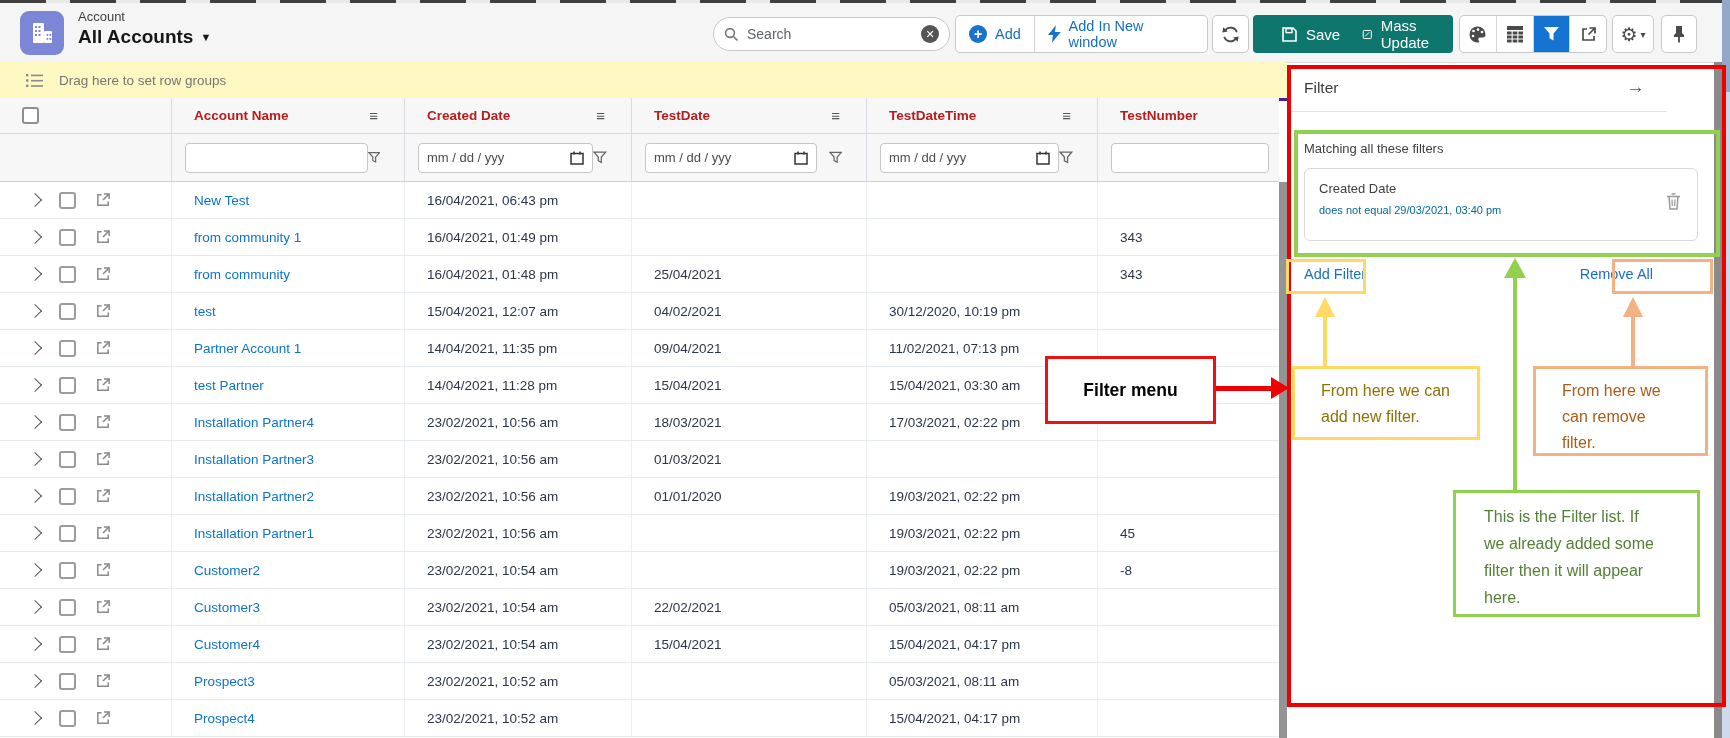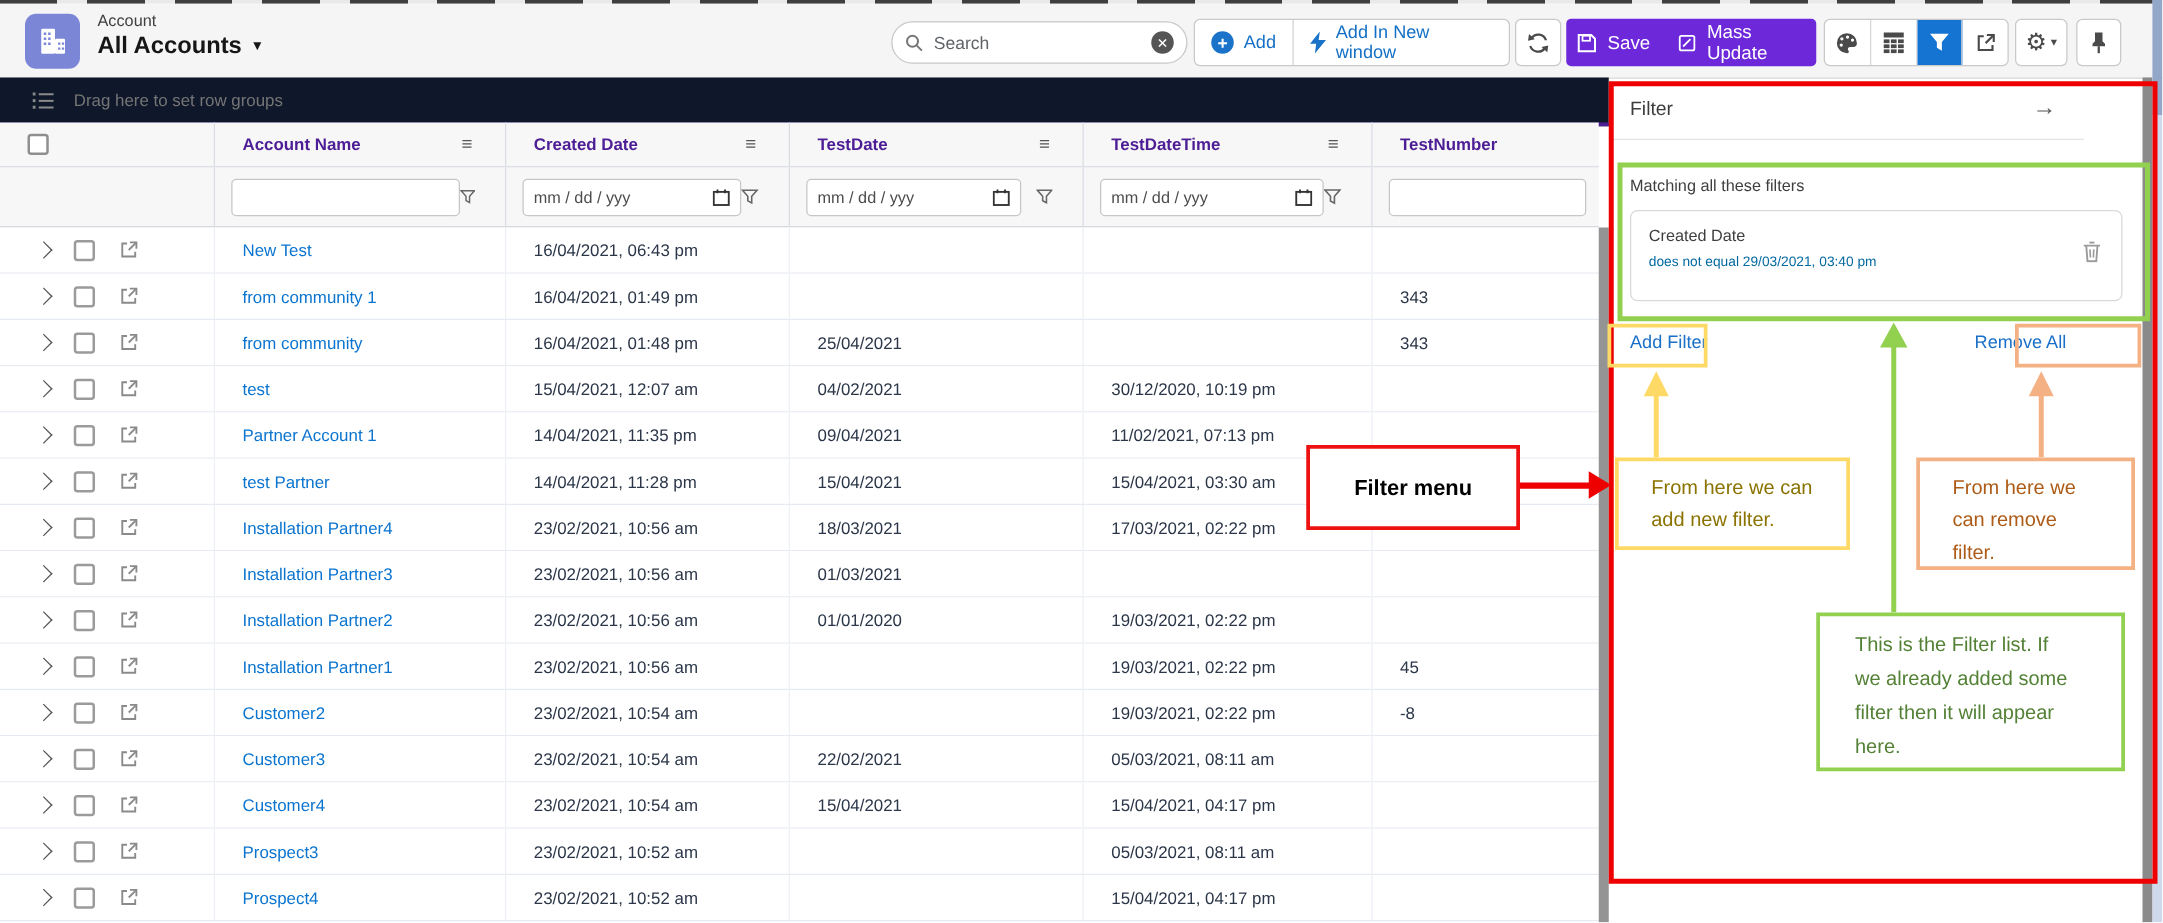--- a/index.html
+++ b/index.html
@@ -25,43 +25,43 @@
   .grp{position:absolute;top:12px;height:38px;background:#fff;border:1px solid #c9c9c9;border-radius:5px;
        display:flex;align-items:center;box-sizing:border-box;}
   .add-grp{left:955px;width:253px;}
   .tb-link{display:flex;align-items:center;gap:8px;padding:0 13px;color:#1470c6;font-size:14.5px;cursor:pointer;height:100%;}
   .grp-div{width:1px;height:100%;background:#d4d4d4;}
   .plus-dot{width:18px;height:18px;border-radius:50%;background:#1a73c9;color:#fff;font-size:14px;font-weight:700;
     display:flex;align-items:center;justify-content:center;line-height:1;}
   .sq-btn{position:absolute;top:12px;height:38px;background:#fff;border:1px solid #c9c9c9;border-radius:5px;
     display:flex;align-items:center;justify-content:center;box-sizing:border-box;}
   .refresh-btn{left:1212px;width:37px;}
-  .disabled-grp{position:absolute;left:1253px;top:12px;width:200px;height:38px;background:#6d28d9;border-radius:4px;
-    display:flex;align-items:center;padding:0 8px;box-sizing:border-box;gap:22px;}
+  .disabled-grp{position:absolute;left:1253px;top:12px;width:200px;height:38px;background:#0f766e;border-radius:4px;
+    display:flex;align-items:center;padding:0 28px;box-sizing:border-box;gap:22px;}
   .dis-item{display:flex;align-items:center;gap:8px;color:#fff;font-size:15px;}
   .icon-grp{left:1459px;width:148px;padding:0;}
   .icon-btn{width:37px;height:36px;display:flex;align-items:center;justify-content:center;border-right:1px solid #d8d8d8;}
   .icon-btn:last-child{border-right:none;}
   .icon-btn.active{background:#1573d2;border-radius:0;}
   .gear-btn{left:1612px;width:42px;gap:3px;}
   .gear-glyph{font-size:19px;color:#4a4a4a;line-height:1;}
   .gear-caret{font-size:10px;color:#4a4a4a;}
   .pin-btn{left:1661px;width:36px;}
   
-  .rowgroup-bar{position:absolute;left:0;top:62px;width:1287px;height:36px;background:#0f172a;
+  .rowgroup-bar{position:absolute;left:0;top:62px;width:1287px;height:36px;background:#fef9c3;
     border-bottom:3px solid #4c1d95;display:flex;align-items:center;}
   .rg-icon{margin-left:26px;}
   .rg-text{margin-left:16px;color:#757575;font-size:13.5px;}
   
   .grid{position:absolute;left:0;top:98px;width:1279px;}
   .c0{width:172px;}.c1{width:233px;}.c2{width:227px;}.c3{width:235px;gap:12px;}.c4{width:231px;}.c5{flex:1;}
   .g-head{display:flex;height:36px;background:#f7f7f7;border-bottom:1px solid #d4d8df;box-sizing:border-box;}
   .h-cell{display:flex;align-items:center;box-sizing:border-box;border-right:1px solid #d9dde3;
     padding-left:22px;padding-right:26px;justify-content:space-between;}
-  .h-label{font-size:13.5px;font-weight:700;color:#4c1d95;}
+  .h-label{font-size:13.5px;font-weight:700;color:#b91c1c;}
   .h-menu{font-size:15px;color:#555;cursor:pointer;}
   .g-filterrow{display:flex;height:48px;background:#f7f7f7;border-bottom:1px solid #ccd1d9;box-sizing:border-box;text-align:center;}
   .f-cell{display:flex;align-items:center;box-sizing:border-box;border-right:1px solid #d9dde3;
     padding-right:24px;justify-content:space-between;}
   .f-input{height:30px;background:#fff;border:1px solid #c6c6c6;border-radius:4px;margin-left:13px;box-sizing:border-box;}
   .txt-input{width:205px;}
   .date-input{width:180px;display:flex;align-items:center;justify-content:space-between;padding:0 8px;
     color:#4c4c4c;font-size:13px;overflow:hidden;white-space:nowrap;}
   .num-input{width:158px;margin-right:0;}
   .g-body .g-row{display:flex;height:37px;background:#fff;border-bottom:1px solid #e6eaf1;box-sizing:border-box;}

